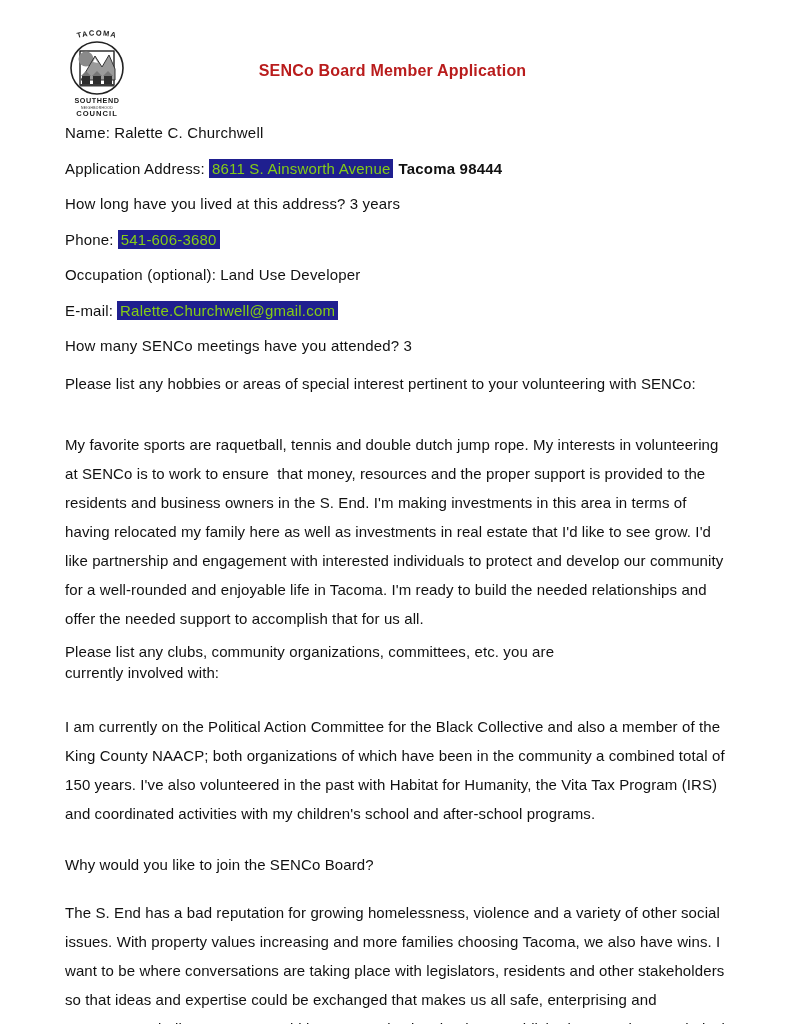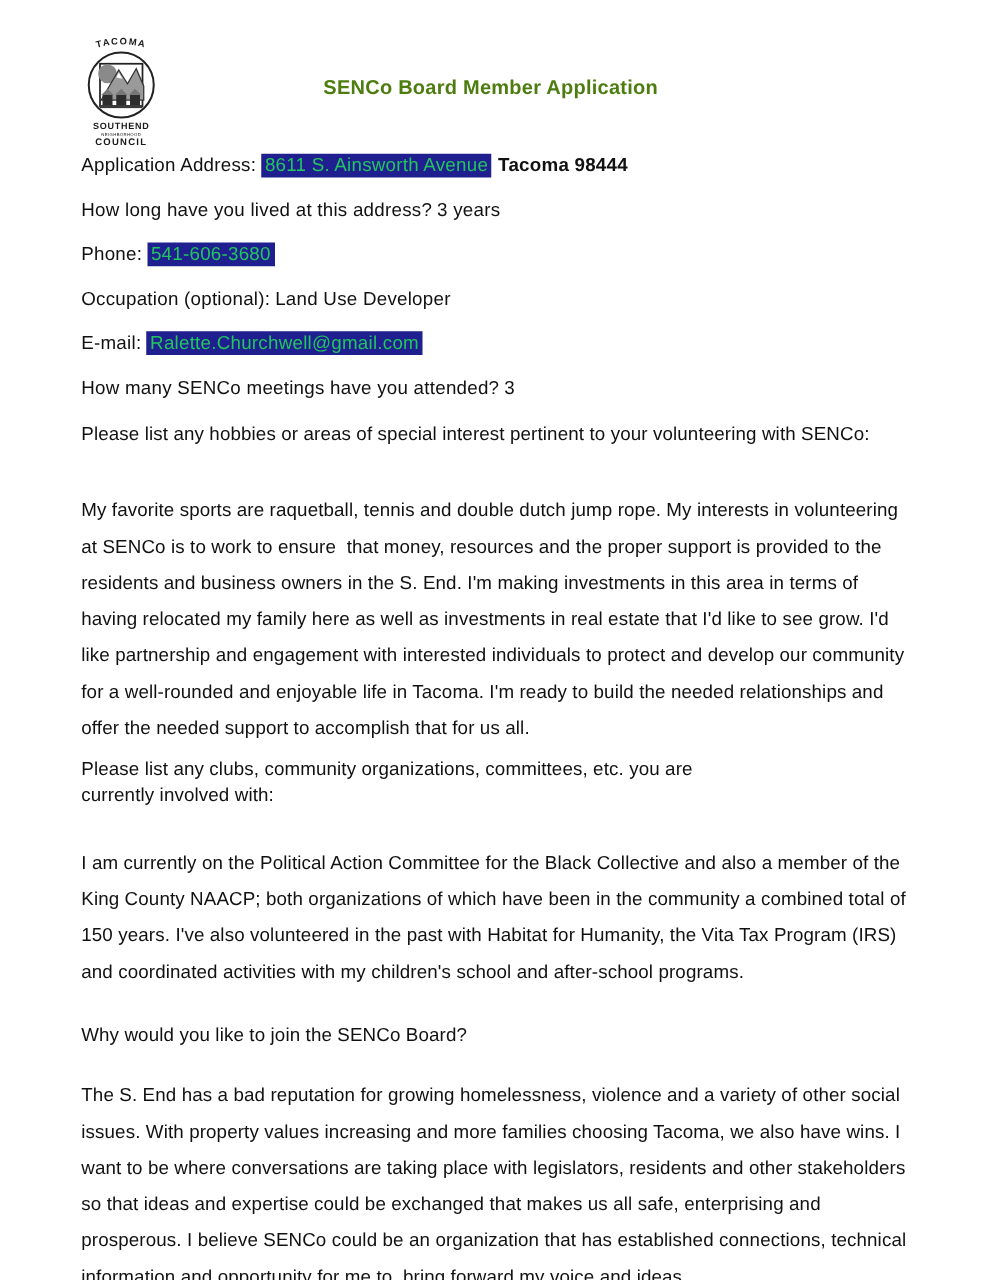--- a/index.html
+++ b/index.html
@@ -25,41 +25,41 @@
   }
   .doc-title {
     position: absolute;
     top: 62px;
     left: 0;
     right: 0;
     text-align: center;
     font-size: 16px;
     font-weight: bold;
     letter-spacing: 0.2px;
-    color: #4d7c0f;
+    color: #b91c1c;
   }
   .content {
     position: absolute;
     top: 124px;
     left: 65px;
     width: 668px;
   }
   .field {
     font-size: 15px;
     line-height: 18px;
     letter-spacing: 0.2px;
     margin: 0 0 17.5px 0;
     white-space: nowrap;
   }
   .field.gap-above { margin-top: 6px; }
   .field .value { margin-left: 4px; }
   .field .suffix { margin-left: 5px; font-weight: bold; }
   .redacted {
     background: #1f1f8f;
-    color: #22c55e;
+    color: #84cc16;
     padding: 1px 3px;
     margin-left: 4px;
   }
   .prompt {
     font-size: 15px;
     line-height: 21px;
     letter-spacing: 0.1px;
     margin: 0;
     white-space: pre-line;
   }
@@ -107,20 +107,21 @@
       <text x="42" y="79" text-anchor="middle" font-size="7.2" font-weight="bold" letter-spacing="0.6">SOUTHEND</text>
       <text x="42" y="84.5" text-anchor="middle" font-size="3.4" letter-spacing="0.3">NEIGHBORHOOD</text>
       <text x="42" y="92" text-anchor="middle" font-size="7.6" font-weight="bold" letter-spacing="1">COUNCIL</text>
     </svg>
   </div>
 
   <div class="doc-title">SENCo Board Member Application</div>
 
   <div class="content">
 
+    <p class="field"><span>Name:</span><span class="value">Ralette C. Churchwell</span></p>
 
     <p class="field"><span>Application Address:</span><span class="redacted">8611 S. Ainsworth Avenue</span><span class="suffix">Tacoma 98444</span></p>
 
 
     <p class="field"><span>How long have you lived at this address?</span><span class="value">3 years</span></p>
 
     <p class="field"><span>Phone:</span><span class="redacted">541-606-3680</span></p>
 
     <p class="field gap-above"><span>Occupation (optional):</span><span class="value">Land Use Developer</span></p>
 

